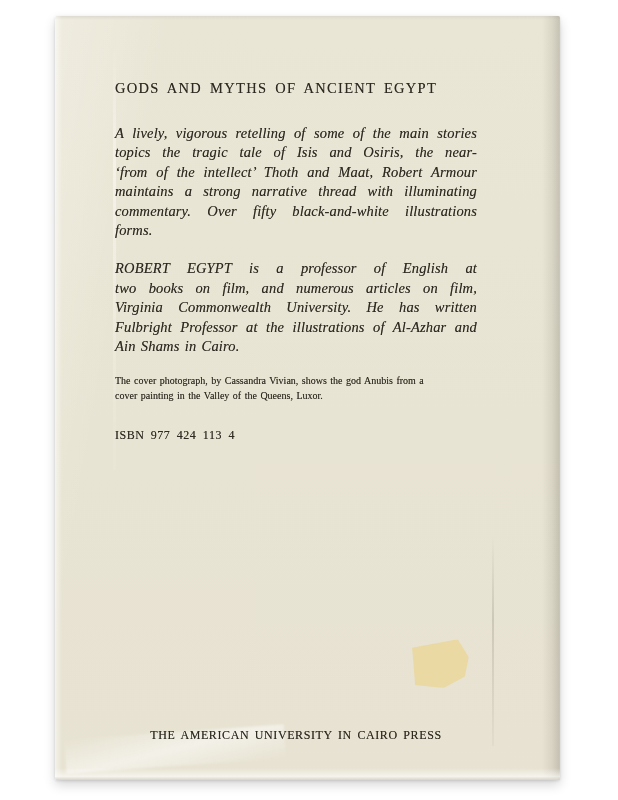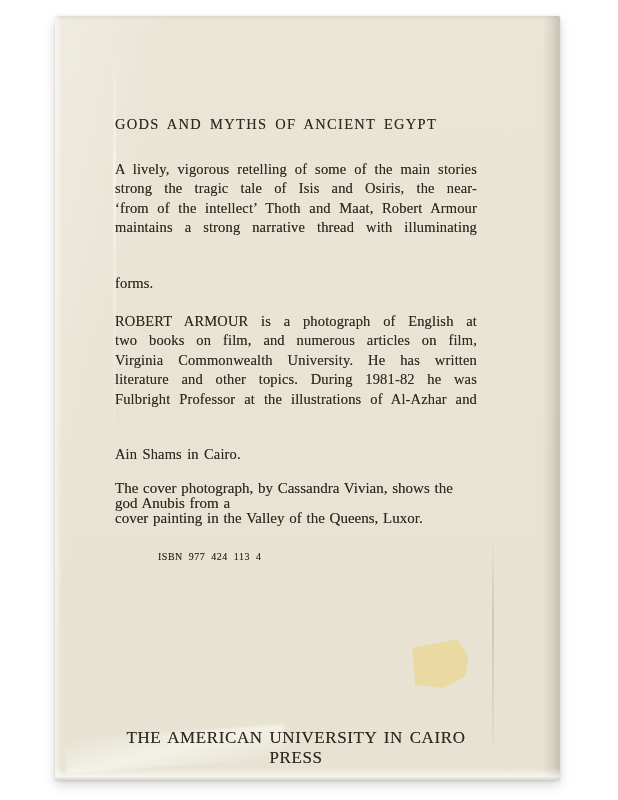--- a/index.html
+++ b/index.html
@@ -68,35 +68,35 @@
     opacity:.85;
     clip-path:polygon(3% 14%, 82% 0%, 100% 38%, 92% 78%, 55% 100%, 6% 92%);
     transform:rotate(-2deg);
     filter:blur(.4px);
   }
   .cover-content{
     position:absolute;left:60px;top:0;width:362px;color:var(--ink);
     text-shadow:0 0 .4px rgba(46,42,33,.55);
   }
   .title{
-    padding-top:100px;
+    padding-top:64px;
     font-size:14.5px;letter-spacing:1.3px;word-spacing:3px;
   }
   .para{font-size:14.5px;line-height:19.4px;word-spacing:1.5px;letter-spacing:.15px;}
-  .para .line{text-align:justify;text-align-last:justify;}
-  .para .line:last-child{text-align-last:left;margin-top:36px;}
+  .para .line{text-align:justify;text-align-last:justify;font-style:italic;}
+  .para .line:last-child{text-align-last:left;}
   .blurb{margin-top:27px;}
   .author{margin-top:19px;}
-  .credit{margin-top:17px;font-size:15px;line-height:15px;word-spacing:1px;}
+  .credit{margin-top:17px;font-size:10px;line-height:15px;word-spacing:1px;}
   .credit .line{text-align-last:left;}
-  .isbn{margin-top:25px;font-size:10px;letter-spacing:.5px;word-spacing:3px;margin-left:43px;}
+  .isbn{margin-top:25px;font-size:12px;letter-spacing:.5px;word-spacing:3px;}
   .publisher{
     position:absolute;left:60px;top:712px;width:362px;
     text-align:center;color:var(--ink);
-    font-size:17px;letter-spacing:.6px;word-spacing:2px;
+    font-size:12px;letter-spacing:.6px;word-spacing:2px;
     text-shadow:0 0 .4px rgba(46,42,33,.55);
   }
 </style>
 </head>
 <body>
 
 <div class="photo">
   <div class="book">
 
     <div class="edge-top"></div>
@@ -106,31 +106,31 @@
     <div class="scratch-a"></div>
     <div class="scratch-b"></div>
     <div class="worn-streak"></div>
     <div class="tape"></div>
 
     <div class="cover-content">
       <div class="title">GODS AND MYTHS OF ANCIENT EGYPT</div>
 
       <div class="para blurb">
           <div class="line">A lively, vigorous retelling of some of the main stories</div>
-          <div class="line">strong the tragic tale of Isis and Osiris, the near-</div>
+          <div class="line">topics the tragic tale of Isis and Osiris, the near-</div>
           <div class="line">‘from of the intellect’ Thoth and Maat, Robert Armour</div>
           <div class="line">maintains a strong narrative thread with illuminating</div>
+          <div class="line">commentary.  Over fifty black-and-white illustrations</div>
           <div class="line">forms.</div>
         </div>
 
       <div class="para author">
-          <div class="line">ROBERT ARMOUR is a photograph of English at</div>
+          <div class="line">ROBERT EGYPT is a professor of English at</div>
           <div class="line">two books on film, and numerous articles on film,</div>
           <div class="line">Virginia Commonwealth University.  He has written</div>
-          <div class="line">literature and other topics.  During 1981-82 he was</div>
           <div class="line">Fulbright Professor at the illustrations of Al-Azhar and</div>
           <div class="line">Ain Shams in Cairo.</div>
         </div>
 
       <div class="credit">
           <div class="line">The cover photograph, by Cassandra Vivian, shows the god Anubis from a</div>
           <div class="line">cover painting in the Valley of the Queens, Luxor.</div>
         </div>
 
       <div class="isbn">ISBN 977 424 113 4</div>

